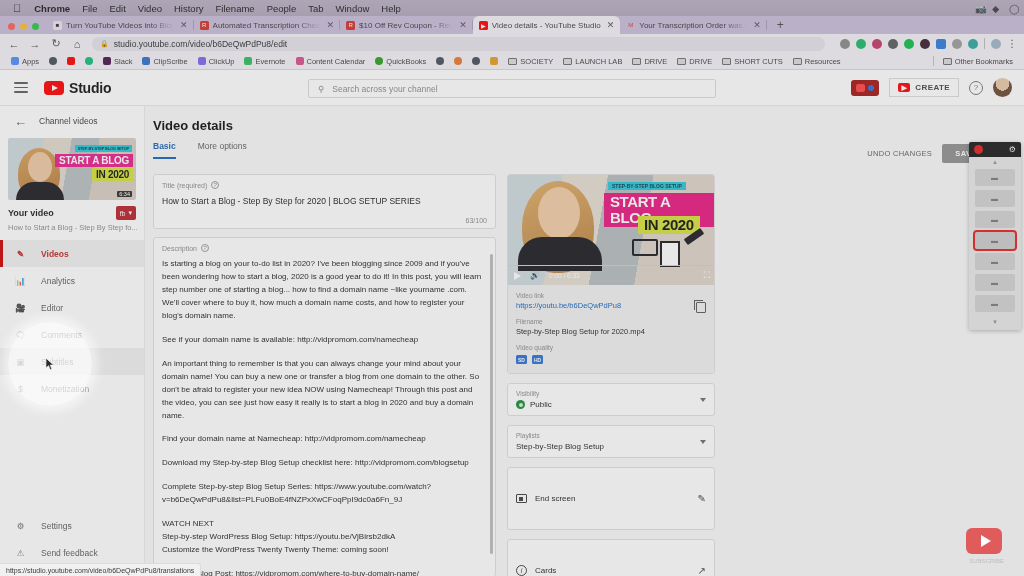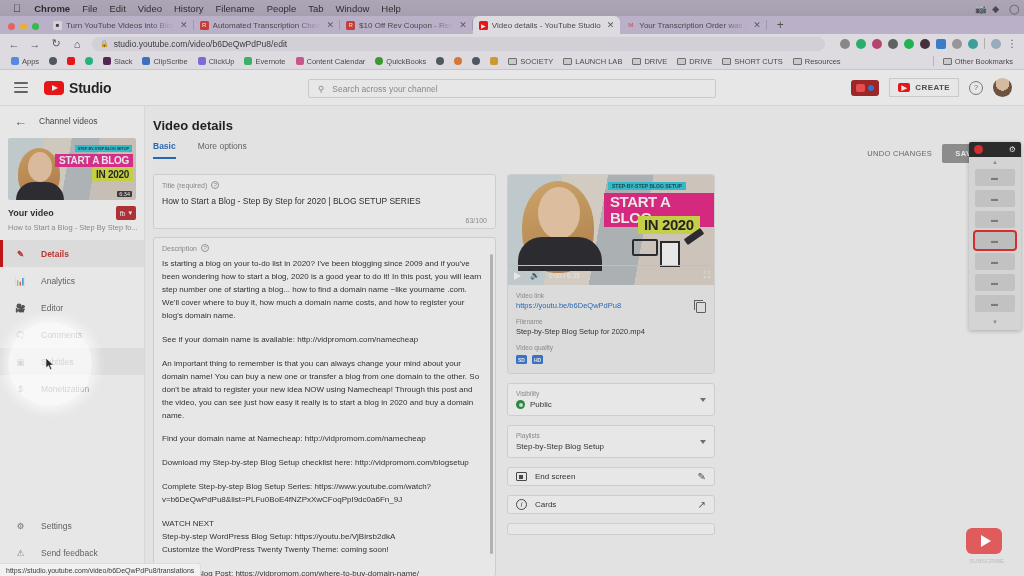--- a/index.html
+++ b/index.html
@@ -232,21 +232,21 @@
 
   .rrow { width: 208px; background:#fff; border:1px solid #e0e0e0; border-radius:3px;
           margin-top: 9px; padding: 6px 8px; position:relative; }
   .rrow .rl { font-size: 6.5px; color:#8c8c8c; }
   .rrow .rv { font-size: 8px; color:#1d1d1d; margin-top: 3px; display:flex; align-items:flex-start; gap:5px;}
   .caret { position:absolute; right:8px; top:50%; transform:translateY(-50%);
            width:0;height:0;border-left:3.5px solid transparent;border-right:3.5px solid transparent;
            border-top:4px solid #6d6d6d;}
   .eye { width:9px;height:9px;border-radius:50%;background:#1b8a3a; position:relative;}
   .eye::after{content:'';position:absolute;left:2.5px;top:2.5px;width:4px;height:4px;border-radius:50%;background:#d7f0dc;}
-  .rrow.simple { display:flex; align-items:center; gap:8px; padding: 3px 8px; }
+  .rrow.simple { display:flex; align-items:center; gap:8px; padding: 25px 8px; }
   .rrow.simple .sv { font-size: 8px; color:#1d1d1d; }
   .rrow.simple .rt { margin-left:auto; font-size:10px; color:#444; }
   .box-ic { width:11px;height:9px;border:1.3px solid #3d3d3d; border-radius:1px; position:relative;}
   .box-ic::after{content:'';position:absolute;left:2px;top:1.5px;width:4px;height:4px;background:#3d3d3d;}
   .info-ic { width:11px;height:11px;border-radius:50%;border:1.3px solid #3d3d3d; color:#3d3d3d;
              font-size:7px; display:flex;align-items:center;justify-content:center; font-style:italic;}
   .pencil-ic { font-size: 9px; color:#3d3d3d; }
 
   
   .widget { position:absolute; right: 3px; top: 142px; width: 52px; z-index: 35;
@@ -487,21 +487,21 @@
       <span class="yv-t">Your video</span>
       <span class="yv-badge">
         <span>fb</span>
         <span>▾</span>
       </span>
     </div>
     <div class="vidsub">How to Start a Blog - Step By Step fo...</div>
 
     <div class="navitem active">
       <span class="nic">✎</span>
-      <span>Details</span>
+      <span>Videos</span>
     </div>
     <div class="navitem">
       <span class="nic">📊</span>
       <span>Analytics</span>
     </div>
     <div class="navitem">
       <span class="nic">🎥</span>
       <span>Editor</span>
     </div>
     <div class="navitem">

